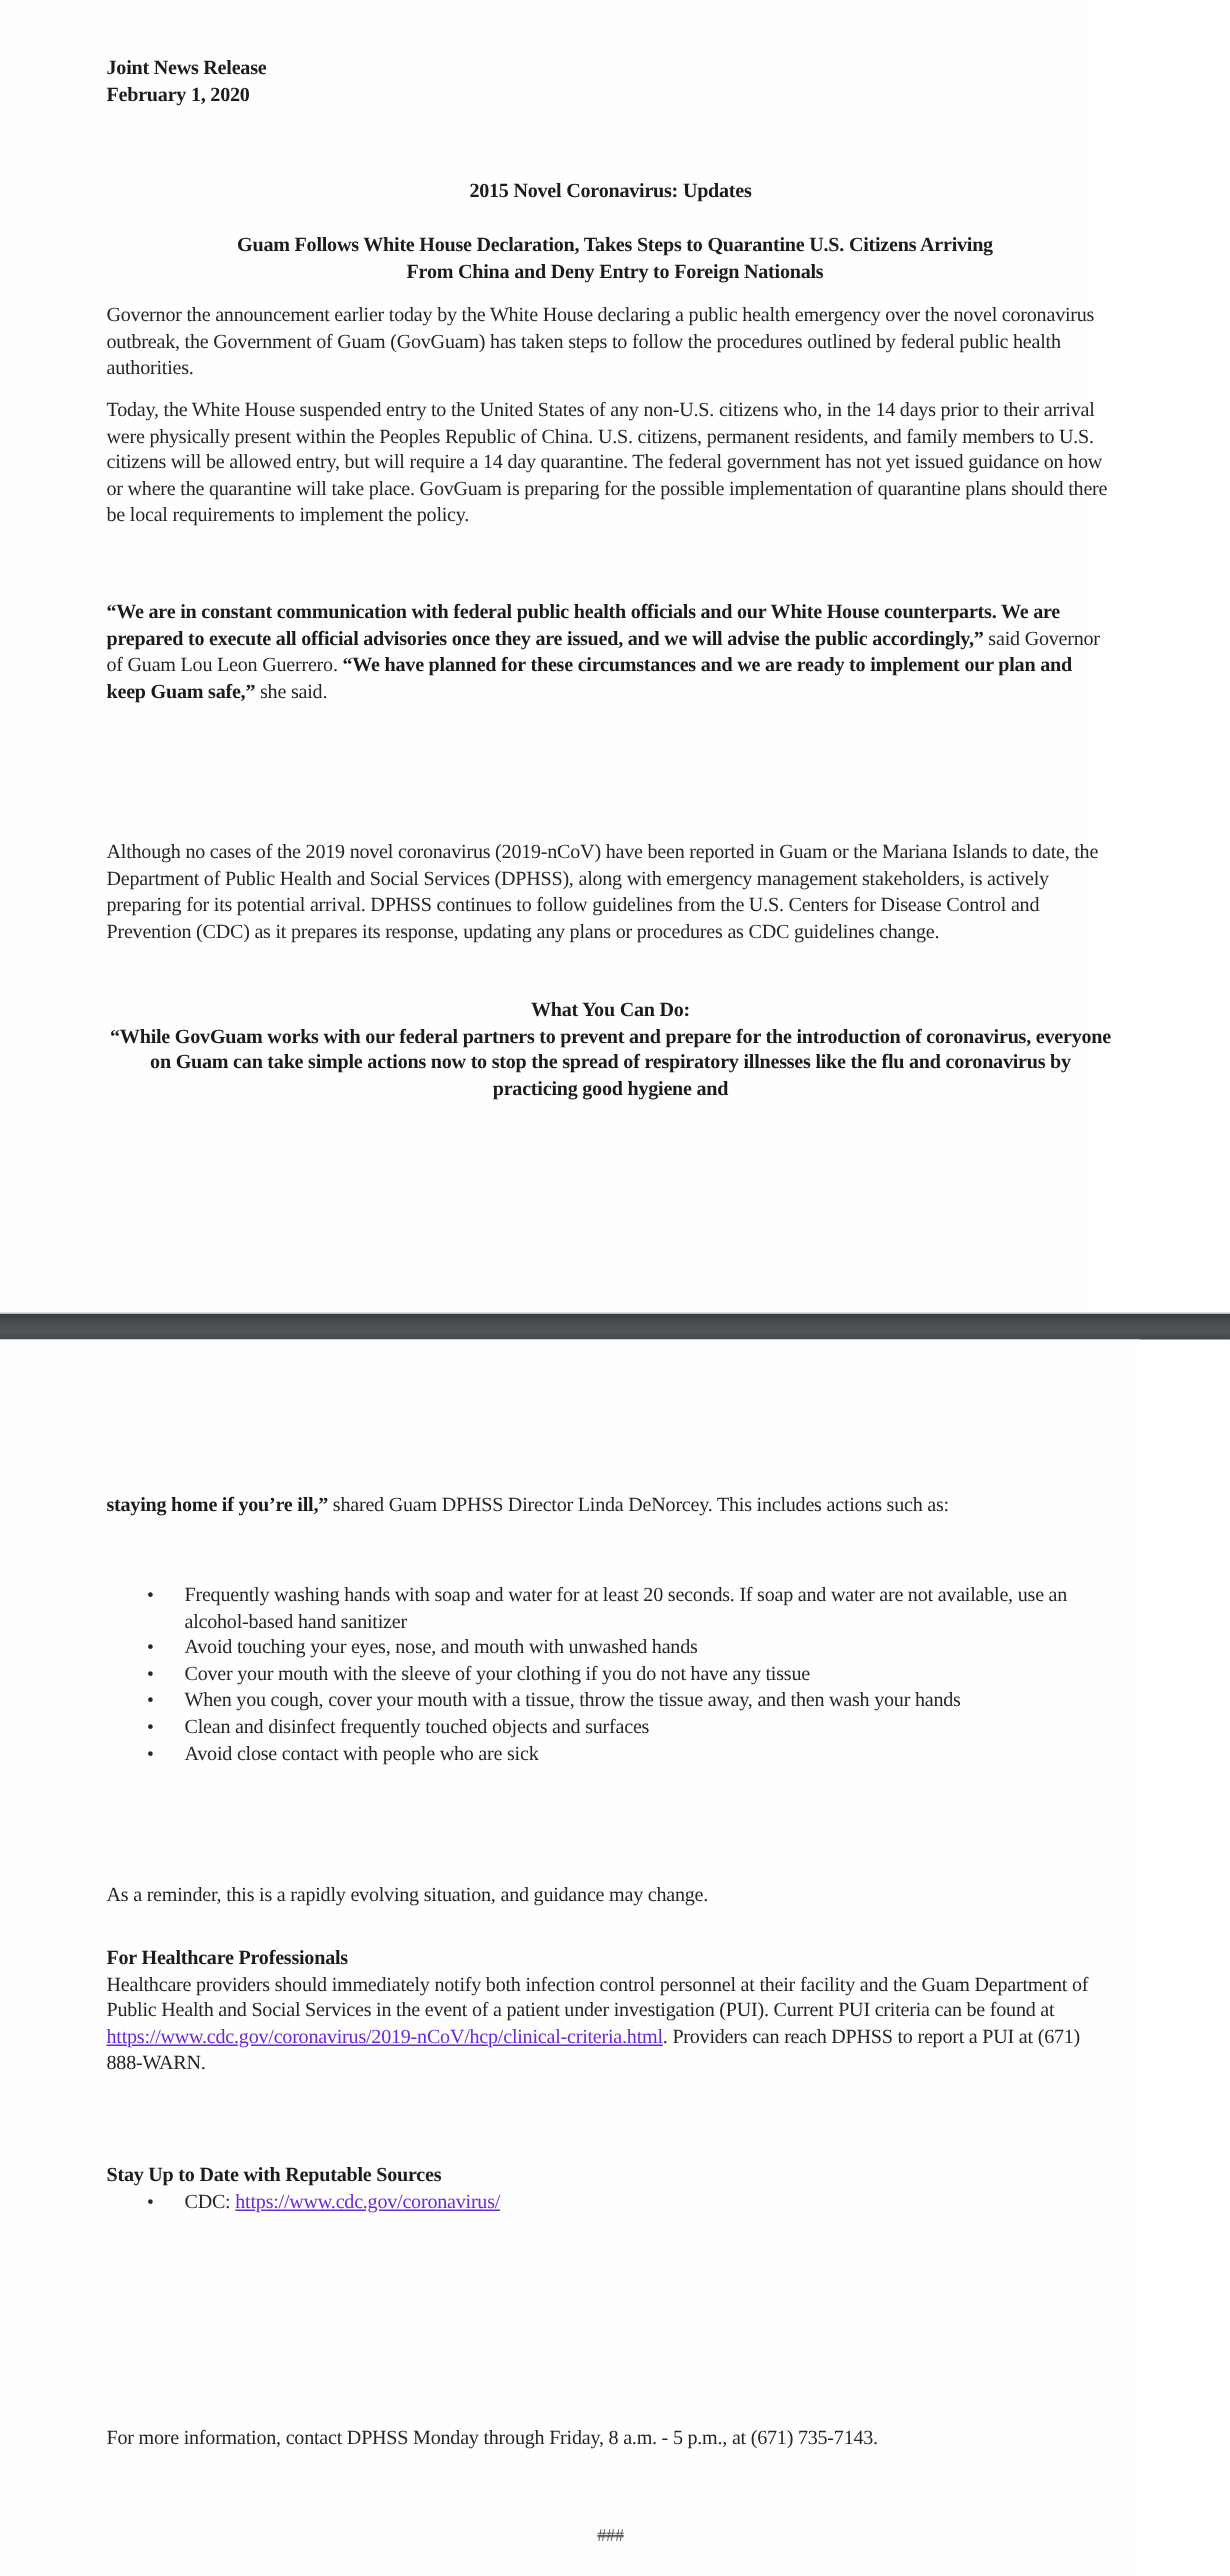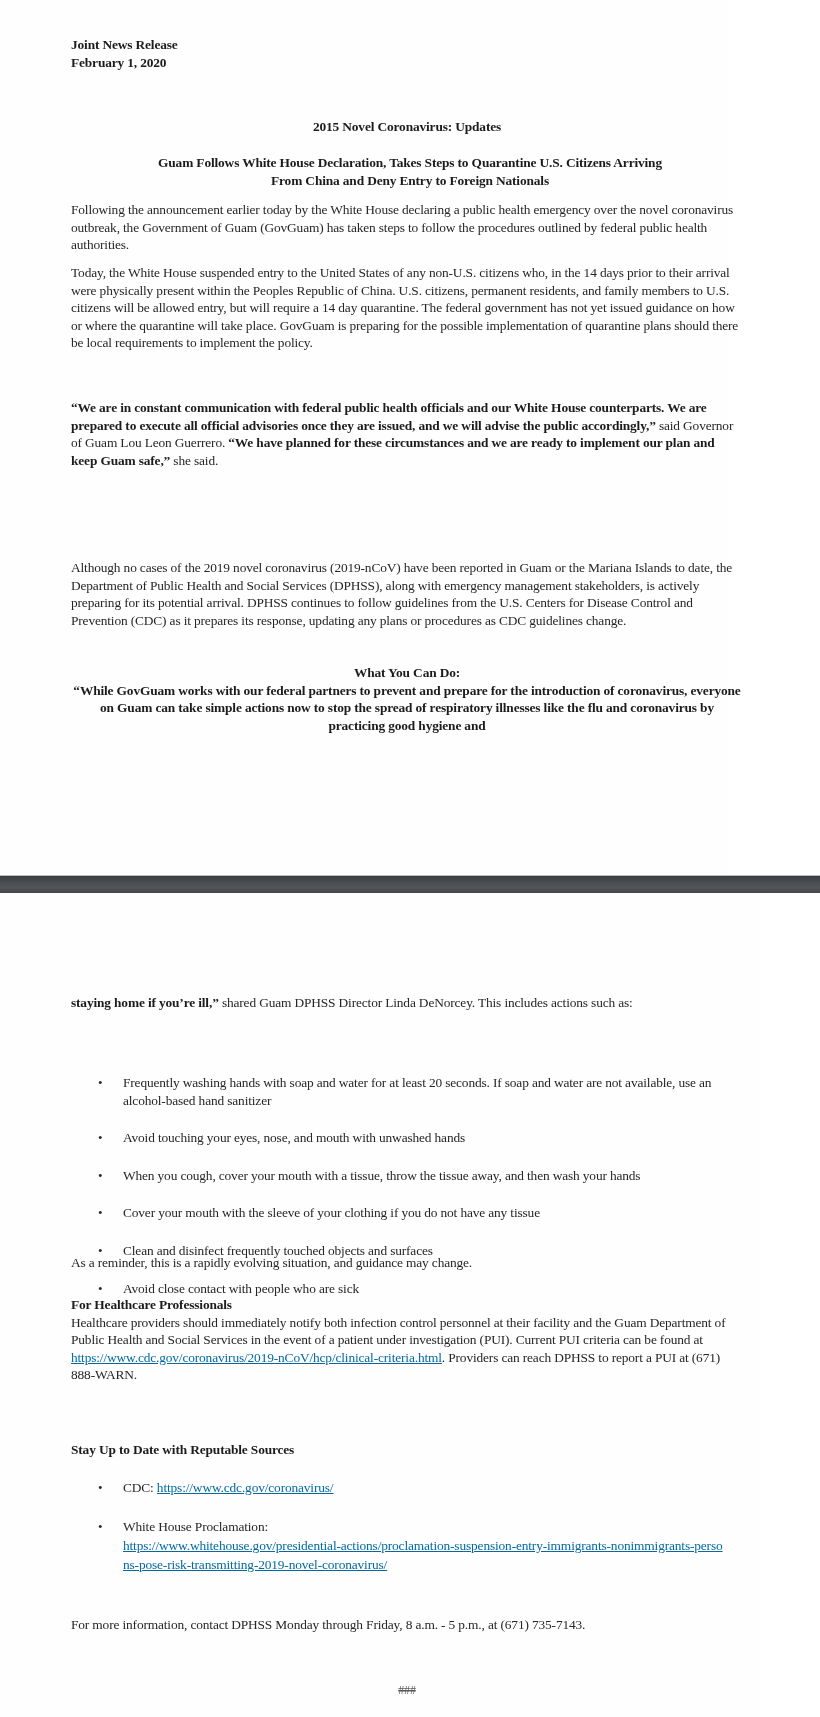--- a/index.html
+++ b/index.html
@@ -42,31 +42,30 @@
   .b { font-weight: bold; color: #1c1c1c; }
   .center { text-align: center; }
   ul.bullets {
     list-style: none;
     padding: 0;
     margin: 0;
   }
   ul.bullets li {
     position: relative;
     padding-left: 52px;
-    margin-top: 20px;
   }
   ul.bullets li::before {
     content: "\2022";
     position: absolute;
     left: 27px;
     top: 0;
     font-size: 13px;
   }
   a.link {
-    color: #0369a1;
+    color: #6d28d9;
     text-decoration: underline;
   }
   .wrap-any { word-break: break-all; }
   .sep-mark {
     text-decoration: line-through;
     font-size: 12px;
     color: #555;
   }
 </style>
 </head>
@@ -79,21 +78,21 @@
     <div>February 1, 2020</div>
   </div>
 
   <div class="blk b center" style="top:118px;">2015 Novel Coronavirus: Updates</div>
 
   <div class="blk b center" style="top:154px; left:66px; width:688px;">
     <div>Guam Follows White House Declaration, Takes Steps to Quarantine U.S. Citizens Arriving</div>
     <div>From China and Deny Entry to Foreign Nationals</div>
   </div>
 
-  <p class="blk" style="top:201px;">Following the announcement earlier today by the White House declaring a public health emergency over the novel coronavirus outbreak, the Government of Guam (GovGuam) has taken steps to follow the procedures outlined by federal public health authorities.</p>
+  <p class="blk" style="top:201px;">Governor the announcement earlier today by the White House declaring a public health emergency over the novel coronavirus outbreak, the Government of Guam (GovGuam) has taken steps to follow the procedures outlined by federal public health authorities.</p>
 
   <p class="blk" style="top:264px;">Today, the White House suspended entry to the United States of any non-U.S. citizens who, in the 14 days prior to their arrival were physically present within the Peoples Republic of China. U.S. citizens, permanent residents, and family members to U.S. citizens will be allowed entry, but will require a 14 day quarantine. The federal government has not yet issued guidance on how or where the quarantine will take place. GovGuam is preparing for the possible implementation of quarantine plans should there be local requirements to implement the policy.</p>
 
   <p class="blk" style="top:399px;"><span class="b">“We are in constant communication with federal public health officials and our White House counterparts. We are prepared to execute all official advisories once they are issued, and we will advise the public accordingly,”</span><span> said Governor of Guam Lou Leon Guerrero. </span><span class="b">“We have planned for these circumstances and we are ready to implement our plan and keep Guam safe,”</span><span> she said.</span></p>
 
   <p class="blk" style="top:559px;">Although no cases of the 2019 novel coronavirus (2019-nCoV) have been reported in Guam or the Mariana Islands to date, the Department of Public Health and Social Services (DPHSS), along with emergency management stakeholders, is actively preparing for its potential arrival. DPHSS continues to follow guidelines from the U.S. Centers for Disease Control and Prevention (CDC) as it prepares its response, updating any plans or procedures as CDC guidelines change.</p>
 
   <div class="blk b" style="top:664px;text-align:center;">
     <div>What You Can Do:</div>
     <div>“While GovGuam works with our federal partners to prevent and prepare for the introduction of coronavirus, everyone on Guam can take simple actions now to stop the spread of respiratory illnesses like the flu and coronavirus by practicing good hygiene and</div>
@@ -104,42 +103,38 @@
 <div class="separator"></div>
 
 <div class="page" id="page2">
 
   <p class="blk" style="top:101px;"><span class="b">staying home if you’re ill,”</span><span> shared Guam DPHSS Director Linda DeNorcey. This includes actions such as:</span></p>
 
   <div class="blk" style="top:161px;">
     <ul class="bullets">
       <li>Frequently washing hands with soap and water for at least 20 seconds. If soap and water are not available, use an alcohol-based hand sanitizer</li>
       <li>Avoid touching your eyes, nose, and mouth with unwashed hands</li>
+      <li>Cover your mouth with the sleeve of your clothing if you do not have any tissue</li>
       <li>When you cough, cover your mouth with a tissue, throw the tissue away, and then wash your hands</li>
-      <li>Cover your mouth with the sleeve of your clothing if you do not have any tissue</li>
       <li>Clean and disinfect frequently touched objects and surfaces</li>
       <li>Avoid close contact with people who are sick</li>
     </ul>
   </div>
 
   <p class="blk" style="top:361px;">As a reminder, this is a rapidly evolving situation, and guidance may change.</p>
 
   <div class="blk" style="top:403px;">
     <div class="b">For Healthcare Professionals</div>
     <div><span>Healthcare providers should immediately notify both infection control personnel at their facility and the Guam Department of Public Health and Social Services in the event of a patient under investigation (PUI). Current PUI criteria can be found at</span><br><a class="link" href="#">https://www.cdc.gov/coronavirus/2019-nCoV/hcp/clinical-criteria.html</a><span>. Providers can reach DPHSS to report a PUI at (671) 888-WARN.</span></div>
   </div>
 
   <div class="blk" style="top:548px;">
     <div class="b">Stay Up to Date with Reputable Sources</div>
     <ul class="bullets">
       <li><span>CDC: </span><a class="link" href="#">https://www.cdc.gov/coronavirus/</a></li>
-      <li style="margin-top:22px;">
-          <div>White House Proclamation:</div>
-          <a class="link wrap-any" href="#" style="display:block; padding-right:20px; line-height:19px;">https://www.whitehouse.gov/presidential-actions/proclamation-suspension-entry-immigrants-nonimmigrants-persons-pose-risk-transmitting-2019-novel-coronavirus/</a>
-        </li>
     </ul>
   </div>
 
   <p class="blk" style="top:723px; padding-right:50px; box-sizing:border-box;font-family:Liberation Serif, serif;">For more information, contact DPHSS Monday through Friday, 8 a.m. - 5 p.m., at (671) 735-7143.</p>
 
   <div class="blk center" style="top:788px;">
     <span class="sep-mark">###</span>
   </div>
 
 </div>

